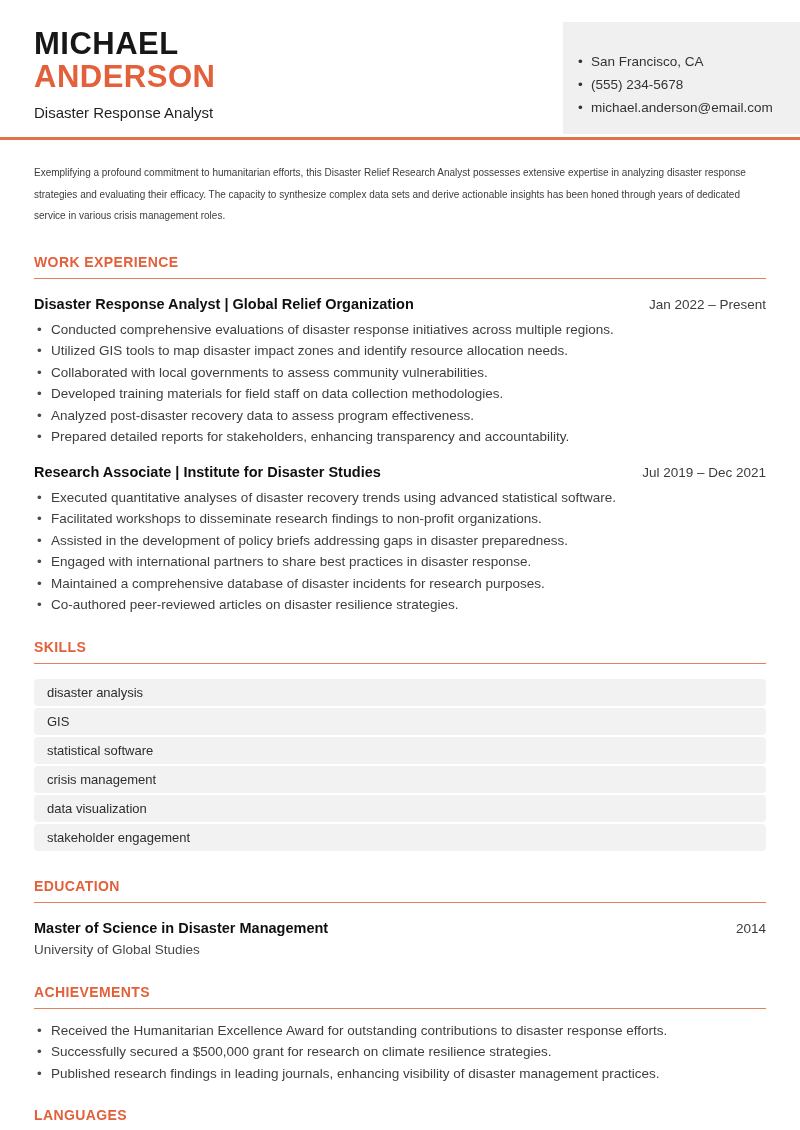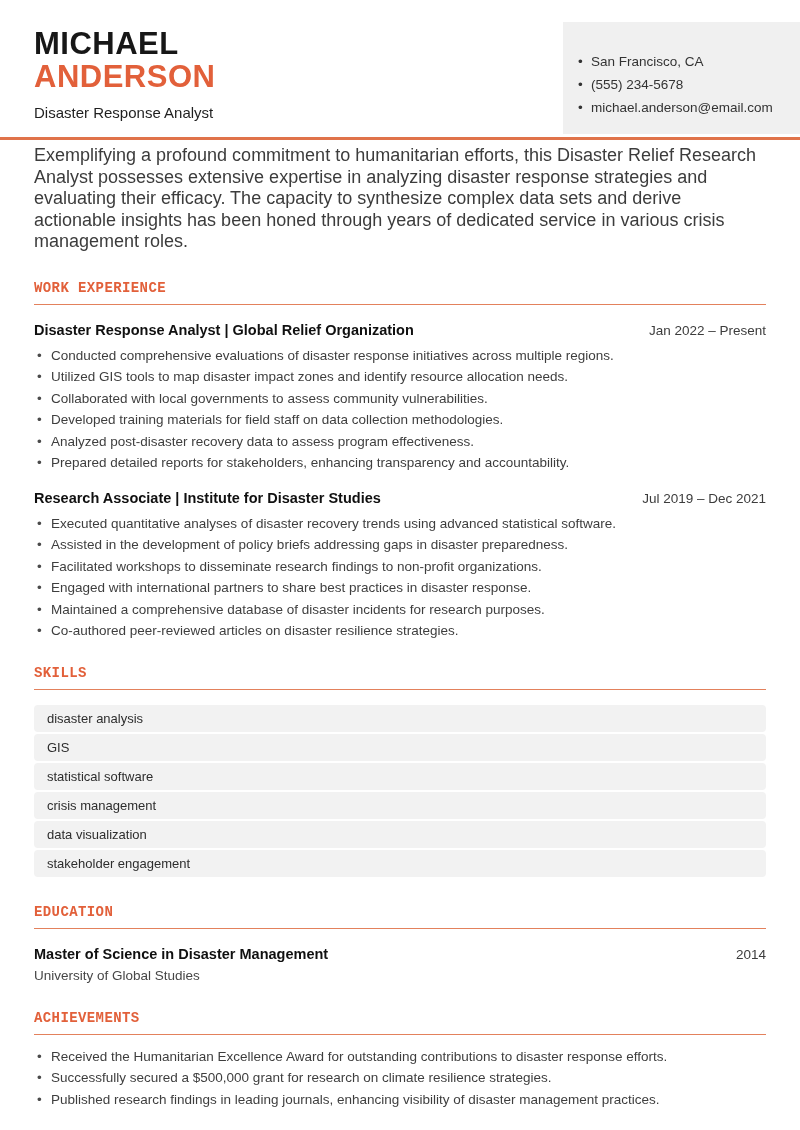--- a/index.html
+++ b/index.html
@@ -34,26 +34,26 @@
     position:relative; padding-left:14px; margin:4px 0;
     font-size:13.5px; line-height:19px; color:#333;
   }
   .contact-box li::before{
     content:"•"; position:absolute; left:1px; top:0; color:#333;
   }
   .top-divider{height:3px; background:var(--divider);}
 
   
   .main{padding:0 34px;}
-  .summary{margin-top:5px; font-size:18px; line-height:21.5px; color:#3c3c3c;}
+  .summary{margin-top:22px; font-size:10px; line-height:21.5px; color:#3c3c3c;}
 
   .section{margin-top:27px;}
   .section-title{
     color:var(--accent); font-size:14px; font-weight:700;
-    letter-spacing:0.4px; line-height:16px;font-family:Liberation Mono, monospace;
+    letter-spacing:0.4px; line-height:16px;
   }
   .section-rule{border:none; border-top:1.25px solid var(--divider); margin-top:8px; opacity:.9;}
 
   .entry-head{display:flex; justify-content:space-between; align-items:baseline; margin-top:17px;gap:27px;}
   .entry-title{font-size:14.5px; font-weight:700; color:#101010;}
   .entry-dates{font-size:13.5px; color:#3c3c3c; white-space:nowrap;}
 
   ul.bullets{list-style:none; margin-top:11px;}
   ul.bullets li{
     position:relative; padding-left:17px; margin-bottom:8px;
@@ -117,22 +117,22 @@
         </ul>
       </div>
 
       <div class="job">
         <div class="entry-head">
           <div class="entry-title">Research Associate | Institute for Disaster Studies</div>
           <div class="entry-dates">Jul 2019 – Dec 2021</div>
         </div>
         <ul class="bullets">
           <li>Executed quantitative analyses of disaster recovery trends using advanced statistical software.</li>
+          <li>Facilitated workshops to disseminate research findings to non-profit organizations.</li>
           <li>Assisted in the development of policy briefs addressing gaps in disaster preparedness.</li>
-          <li>Facilitated workshops to disseminate research findings to non-profit organizations.</li>
           <li>Engaged with international partners to share best practices in disaster response.</li>
           <li>Maintained a comprehensive database of disaster incidents for research purposes.</li>
           <li>Co-authored peer-reviewed articles on disaster resilience strategies.</li>
         </ul>
       </div>
     </section>
 
     <section class="section">
       <h2 class="section-title">SKILLS</h2>
       <hr class="section-rule">

